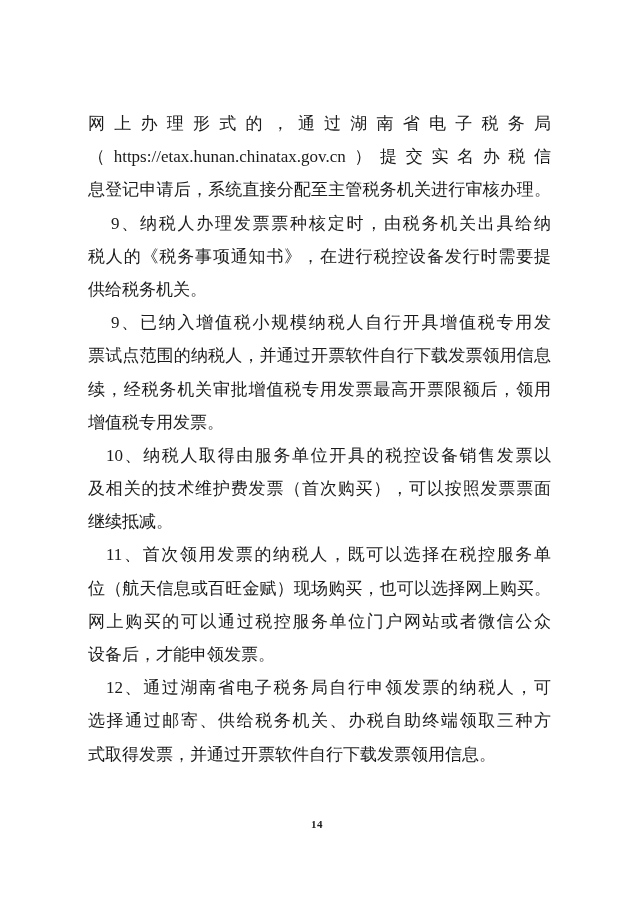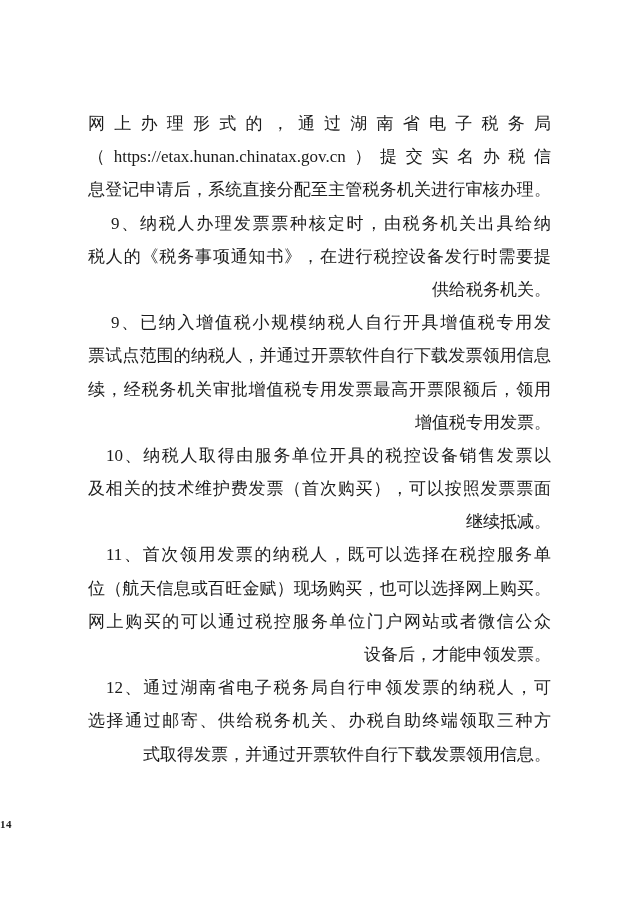--- a/index.html
+++ b/index.html
@@ -22,37 +22,36 @@
     top: 79px;
     width: 463px;
     margin-top: 28px;
   }
   .line {
     height: 33.2px;
     line-height: 33.2px;
     font-size: 17px;
     white-space: normal;
     overflow: visible;
-    text-align: right;
   }
   
   .j {
     text-align: justify;
     text-align-last: justify;
     text-justify: inter-character;
   }
   
   .ind1 { padding-left: 23px; }  
   .ind2 { padding-left: 18px; }  
   .page-number {
     position: absolute;
     left: 0;
     top: 818px;
     width: 634px;
-    text-align: left;
+    text-align: center;
     font-size: 11px;
     font-weight: 700;
     letter-spacing: 0.5px;
     color: #1b1b1b;
   }
 </style>
 </head>
 <body>
 
 <div class="page">

